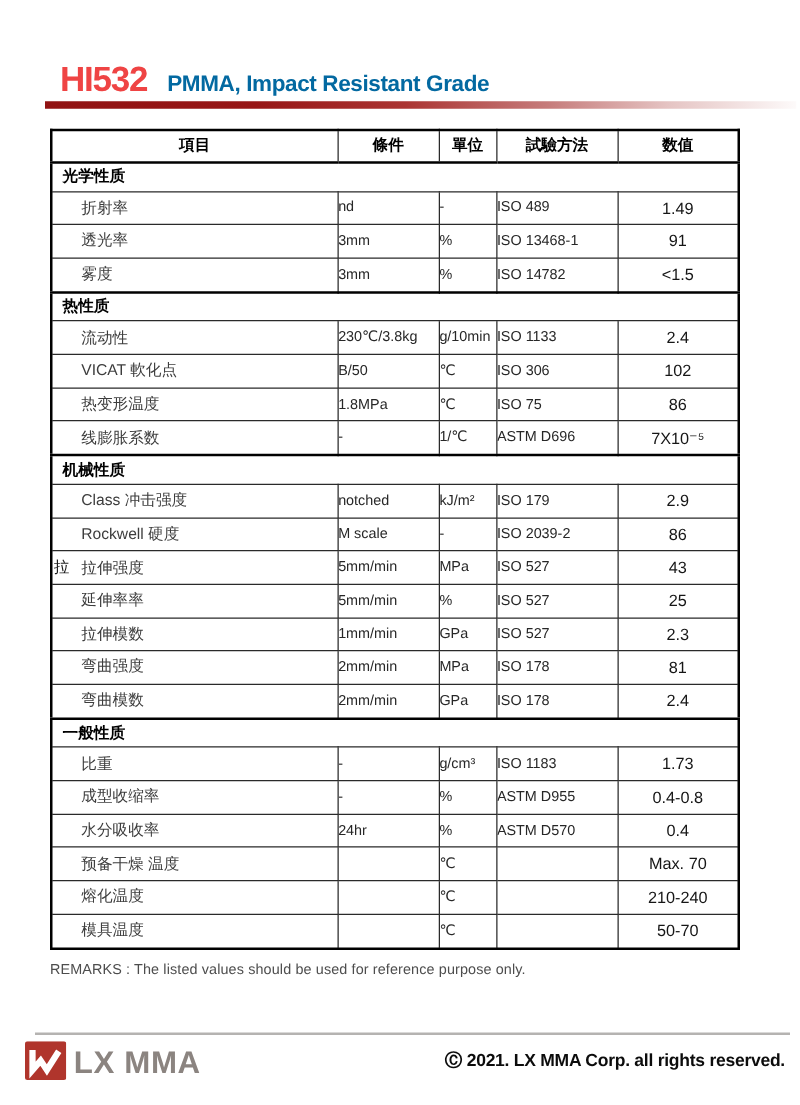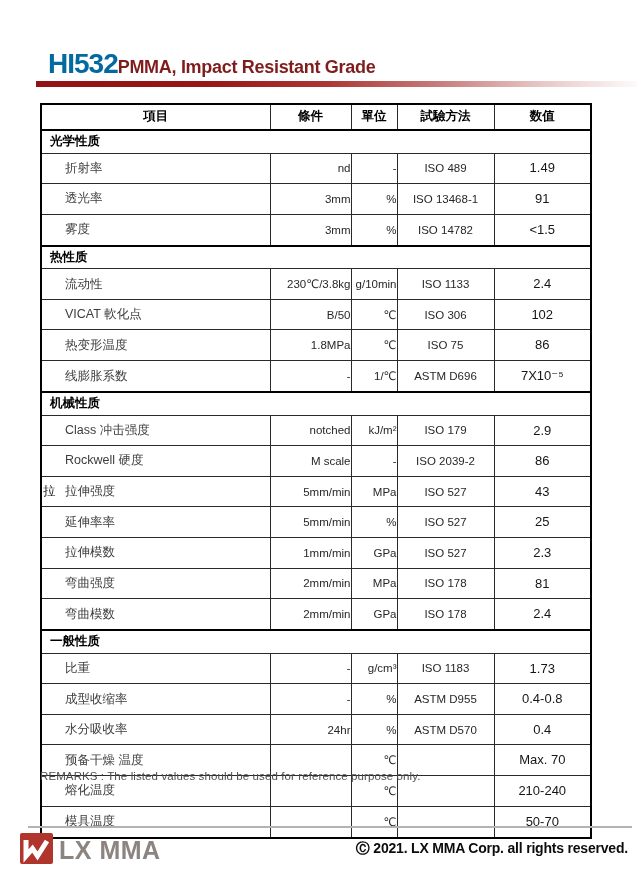--- a/index.html
+++ b/index.html
@@ -10,37 +10,37 @@
     font-family: "Liberation Sans", "DejaVu Sans", sans-serif;
     color: #111;
     overflow: hidden;
   }
   .title-row {
     position: absolute; left: 48px; top: 48px;
     white-space: nowrap;
   }
   .grade {
     font-size: 28px; font-weight: 700; letter-spacing: -1px;
-    color: #0369a1;
+    color: #ef4444;
   }
   .subtitle {
-    font-size: 18px; font-weight: 700; margin-left: 0;
-    color: #7f1d1d; letter-spacing: -0.3px;
+    font-size: 18px; font-weight: 700; margin-left: 16px;
+    color: #0369a1; letter-spacing: -0.3px;
   }
   .rule {
     position: absolute; left: 36px; top: 81px; width: 601px; height: 6px;
     background: linear-gradient(90deg, #911313 0%, #971616 28%, #ab3533 48%,
                 #c67c7b 67%, #e5c4c3 83%, #fdfafa 100%);
   }
   .sheet {
     position: absolute; left: 40px; top: 103px;
   }
   table {
     border-collapse: collapse; table-layout: fixed;
-    width: 550px; height: 736px;
+    width: 550px; height: 657px;
     border: 2px solid #000;
   }
   th, td {
     border: 1px solid #2a2a2a;
     vertical-align: middle;
     line-height: 1.05;
     overflow: hidden;
   }
   thead tr { height: 26px; }
   thead th {
@@ -54,22 +54,22 @@
     text-align: left; padding-left: 8px;
   }
   td.item {
     font-size: 12.5px; color: #3d3d3d; text-align: left;
     padding-left: 23px; position: relative;
   }
   td.item .prefix {
     position: absolute; left: 1px; top: 50%; transform: translateY(-50%);
     color: #1c1c1c; font-weight: 500;
   }
-  td.cond, td.unit { font-size: 11.5px; color: #272727; text-align: right; }
-  td.method { font-size: 11.5px; color: #272727; text-align: center; }
+  td.cond, td.unit { font-size: 11.5px; color: #272727; text-align: left; }
+  td.method { font-size: 11.5px; color: #272727; }
   td.value { font-size: 13px; color: #161616; text-align: center; }
   .remarks {
     position: absolute; left: 40px; top: 770px;
     font-size: 11.5px; color: #4d4d4d; letter-spacing: 0.1px;
   }
   .footer-line {
     position: absolute; left: 28px; top: 826px; width: 604px; height: 2px;
     background: #b5b3b1;
   }
   .logo-mark {

